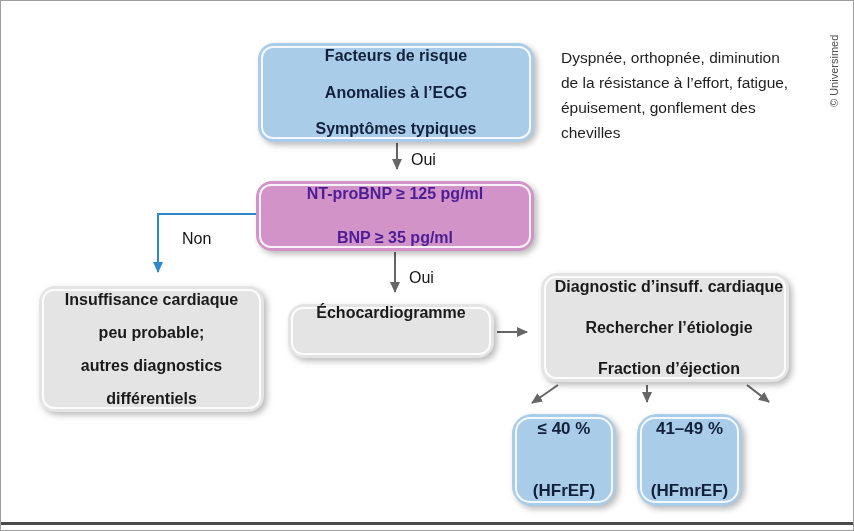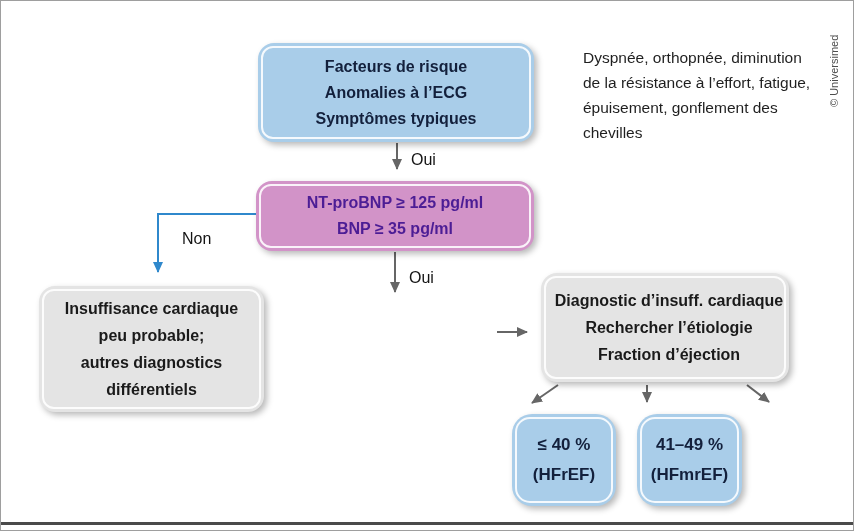--- a/index.html
+++ b/index.html
@@ -5,21 +5,21 @@
   html,body{margin:0;padding:0;background:#fff;}
   .canvas{
     position:relative;width:854px;height:531px;box-sizing:border-box;
     background:#ffffff;border:1px solid #9e9e9e;overflow:hidden;
     font-family:"Liberation Sans",sans-serif;
   }
   .bottom-bar{position:absolute;left:0;right:0;bottom:5px;height:3px;background:#4a4a4a;}
   .connectors{position:absolute;left:0;top:0;pointer-events:none;}
   .node{
     position:absolute;border-radius:16px;display:flex;flex-direction:column;
-    align-items:center;justify-content:center;text-align:center;font-weight:bold;
+    align-items:center;justify-content:space-between;text-align:center;font-weight:bold;
     box-shadow:3px 3px 6px rgba(0,0,0,0.28);
   }
   .node::after{
     content:"";position:absolute;inset:3px;border:2px solid rgba(255,255,255,0.88);
     border-radius:12px;pointer-events:none;
   }
   .node-blue{background:#a9cde9;color:#13203c;}
   .node-pink{background:#d293c8;color:#4c1d95;}
   .node-gray{background:#e4e4e4;color:#1a1a1a;}
   .node .ln{position:relative;z-index:1;}
@@ -27,21 +27,21 @@
   .n-bnp{left:255px;top:180px;width:278px;height:70px;font-size:16px;line-height:26px;}
   .n-unlikely{left:38px;top:285px;width:225px;height:126px;font-size:16px;line-height:27px;}
   .n-echo{left:287px;top:303px;width:206px;height:54px;font-size:16px;}
   .n-diag{left:540px;top:272px;width:240px;height:109px;font-size:16px;line-height:27px;padding-left:8px;}
   .n-ef{top:413px;width:104px;height:92px;font-size:17px;line-height:30px;border-radius:20px;margin-left:46px;}
   .n-ef::after{border-radius:15px;}
   .n-hfref{left:465px;}
   .n-hfmref{left:590px;width:105px;}
   .n-hfpef{left:718px;}
   .note{
-    position:absolute;left:582px;top:44px;width:268px;font-size:15.5px;
+    position:absolute;left:560px;top:44px;width:268px;font-size:15.5px;
     line-height:25px;color:#1f1f1f;
   }
   .flow-label{position:absolute;font-size:16px;color:#141414;}
   .lbl-oui-top{left:410px;top:150px;}
   .lbl-oui-mid{left:408px;top:268px;}
   .lbl-non{left:167px;top:229px;margin-left:14px;}
   .credit{
     position:absolute;left:784px;top:49px;width:100px;height:14px;
     transform:rotate(-90deg);transform-origin:50% 50%;
     font-size:11px;color:#4d4d4d;text-align:left;white-space:nowrap;
@@ -93,20 +93,23 @@
   <div class="flow-label lbl-non">Non</div>
   <div class="flow-label lbl-oui-mid">Oui</div>
 
   <div class="node node-gray n-unlikely">
     <span class="ln">Insuffisance cardiaque</span>
     <span class="ln">peu probable;</span>
     <span class="ln">autres diagnostics</span>
     <span class="ln">différentiels</span>
   </div>
 
+  <div class="node node-gray n-echo">
+    <span class="ln">Échocardiogramme</span>
+  </div>
 
   <div class="node node-gray n-diag">
     <span class="ln">Diagnostic d’insuff. cardiaque</span>
     <span class="ln">Rechercher l’étiologie</span>
     <span class="ln">Fraction d’éjection</span>
   </div>
 
   <div class="node node-blue n-ef n-hfref">
     <span class="ln">≤ 40 %</span>
     <span class="ln">(HFrEF)</span>

